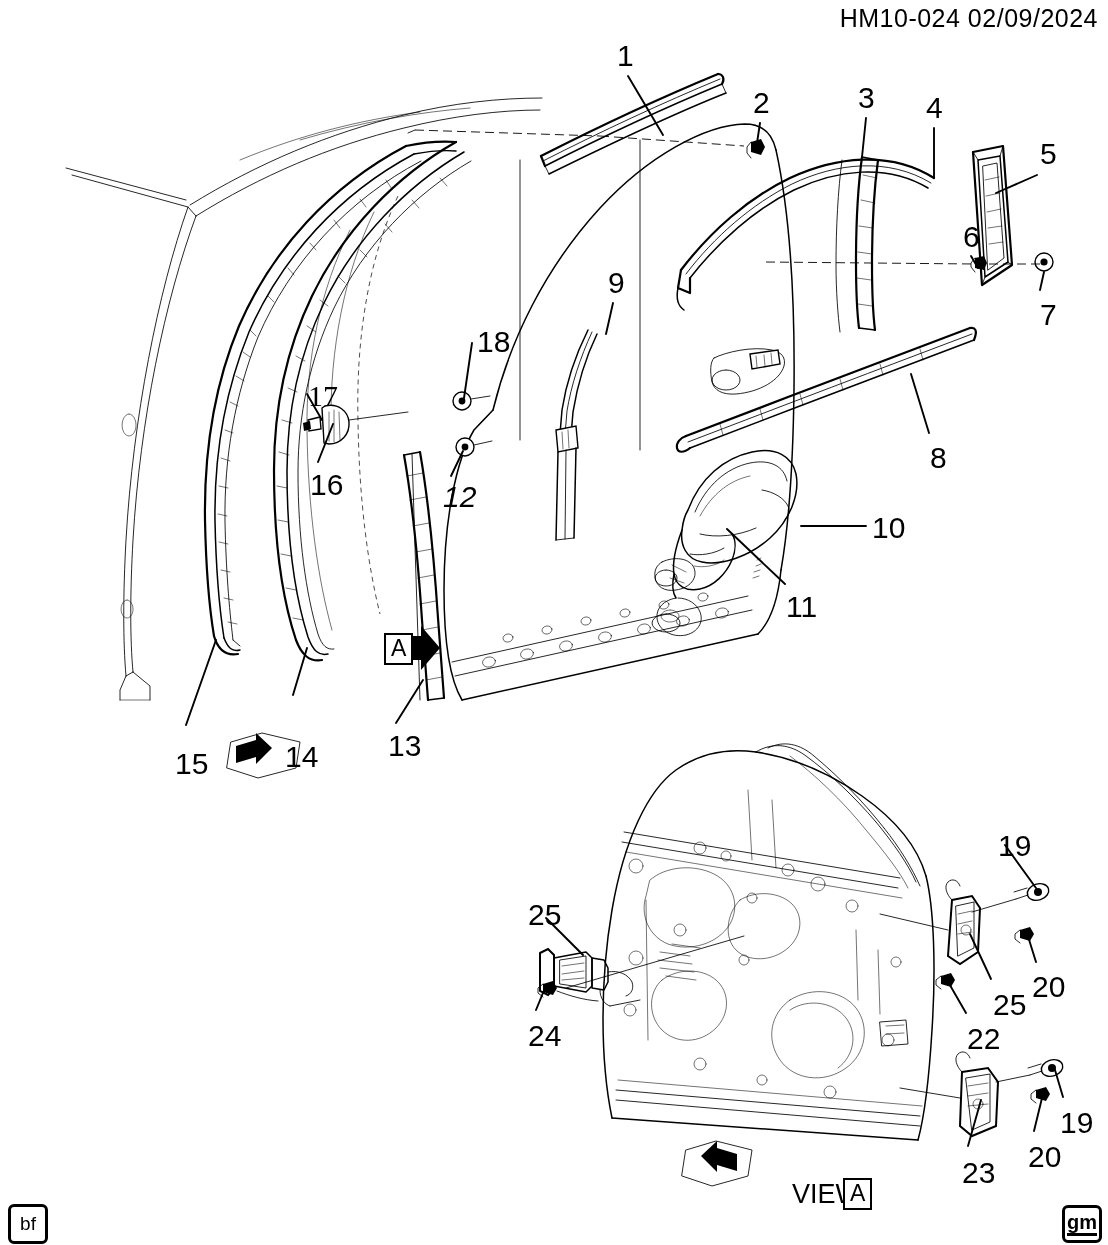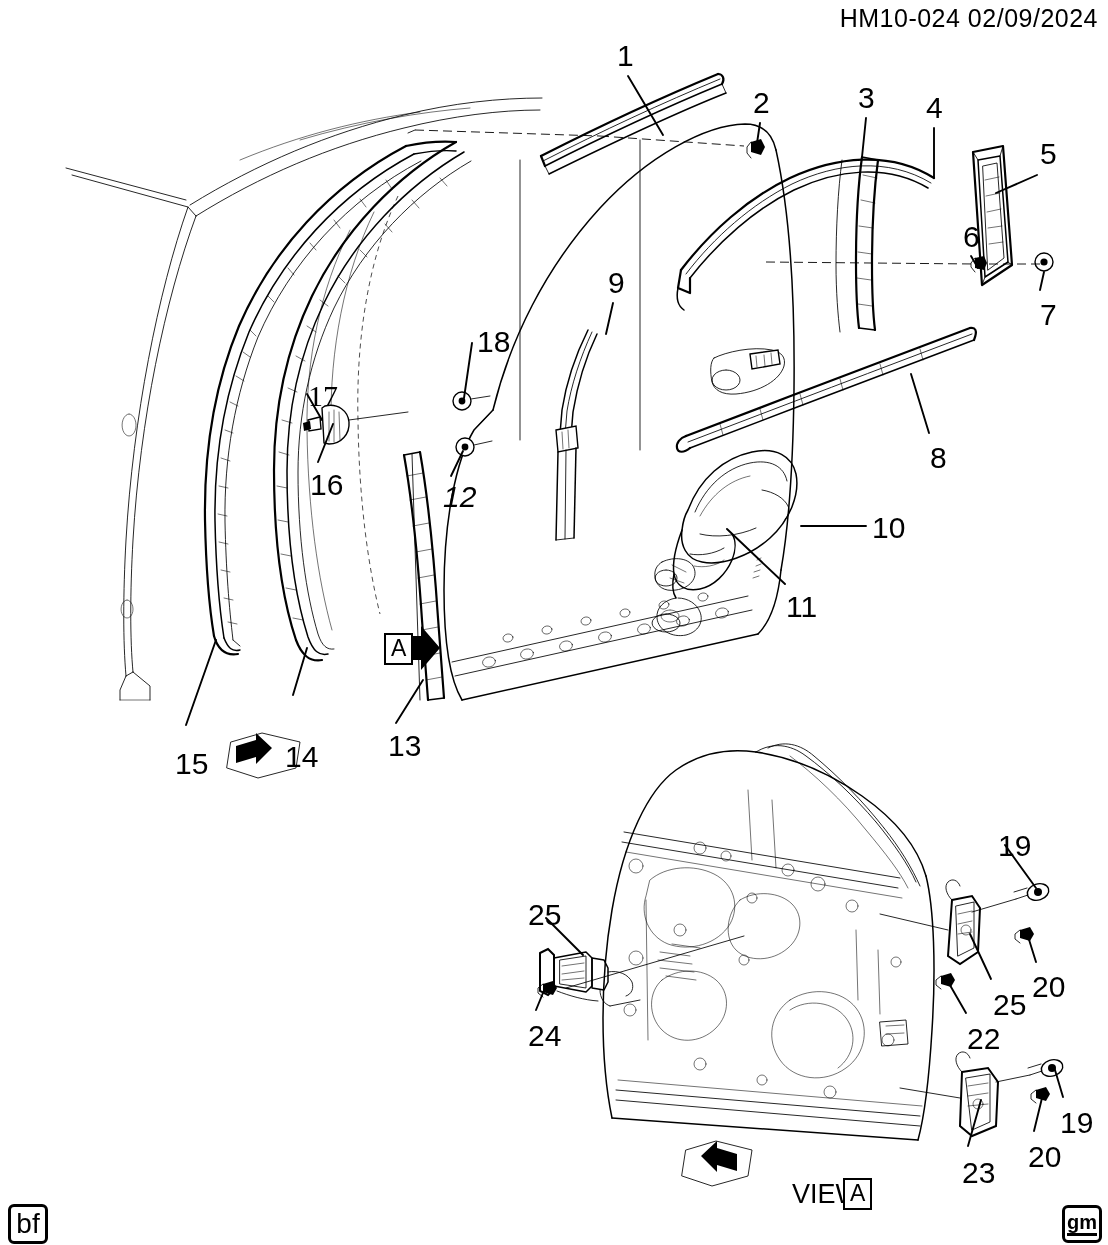--- a/index.html
+++ b/index.html
@@ -18,21 +18,21 @@
   .boxlabel{position:absolute;border:2.5px solid #000;font-size:23px;
             line-height:1;padding:2px 5px 3px 5px;background:#fff;
             font-family:"Liberation Sans",sans-serif;}
 
   .viewlbl{position:absolute;font-size:27px;line-height:1;white-space:nowrap;
            font-family:"Liberation Sans",sans-serif;}
 
   .cornerbox{position:absolute;border:3px solid #000;border-radius:6px;
              background:#fff;display:flex;align-items:center;justify-content:center;
              font-family:"Liberation Sans",sans-serif;}
-  #bfbox{left:8px;top:1204px;width:34px;height:34px;font-size:28px;}
+  #bfbox{left:8px;top:1204px;width:34px;height:34px;font-size:19px;}
   #gmbox{left:1062px;top:1205px;width:34px;height:32px;font-size:20px;font-weight:700;}
   #gmbox span{border-bottom:3px solid #000;line-height:.95;padding-bottom:1px;}
 </style>
 </head>
 <body>
 
 <div id="sheet">
 
   <svg id="art" viewBox="0 0 1108 1245">
     <defs>

